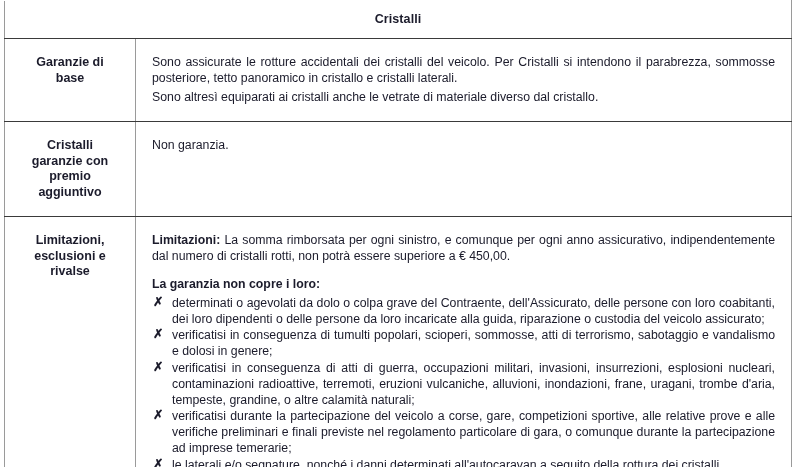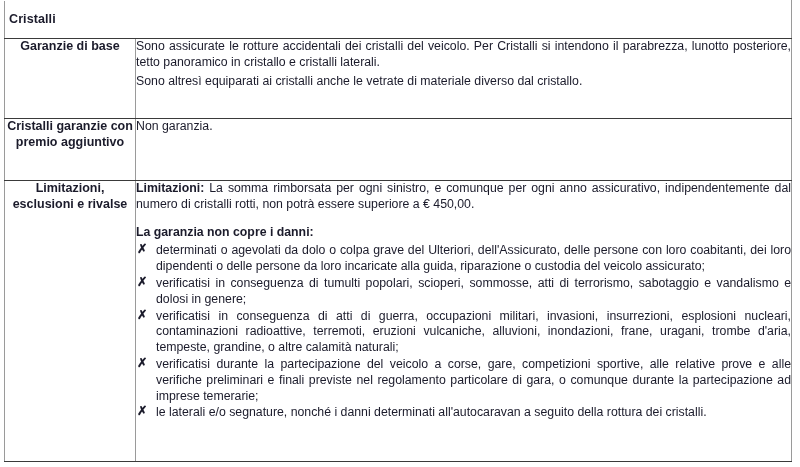--- a/index.html
+++ b/index.html
@@ -31,30 +31,31 @@
     border-collapse: collapse;
     table-layout: fixed;
   }
 
   .tbl td {
     vertical-align: top;
     border-left: 1px solid #9a9a9a;
     border-right: 1px solid #9a9a9a;
     border-top: 1px solid #3a3a3a;
     border-bottom: 1px solid #3a3a3a;
-    padding: 0;
+    padding: 16px;
     background: #ffffff;
   }
 
   
   .row-head td {
     border-top: 1px solid #ffffff;
     border-left: 1px solid #9a9a9a;
     border-right: 1px solid #9a9a9a;
     border-bottom: 1px solid #3a3a3a;
+    text-align: center;
     font-weight: bold;
     font-size: 12.5px;
     padding: 11px 4px 12px 4px;
     letter-spacing: .1px;
     margin-top: 27px;
   }
 
   .col-label {
     width: 131px;
     text-align: center;
@@ -132,21 +133,21 @@
 
       <tr class="row-head">
         <td colspan="2">Cristalli</td>
       </tr>
 
       <tr class="r1">
         <td class="col-label">
           <div class="label-inner">Garanzie di base</div>
         </td>
         <td class="col-body">
-          <p>Sono assicurate le rotture accidentali dei cristalli del veicolo. Per Cristalli si intendono il parabrezza, lunotto posteriore, tetto panoramico in cristallo e cristalli laterali.</p>
+          <p>Sono assicurate le rotture accidentali dei cristalli del veicolo. Per Cristalli si intendono il parabrezza, sommosse posteriore, tetto panoramico in cristallo e cristalli laterali.</p>
           <p class="nojust">Sono altresì equiparati ai cristalli anche le vetrate di materiale diverso dal cristallo.</p>
         </td>
       </tr>
 
       <tr class="r2">
         <td class="col-label">
           <div class="label-inner">Cristalli garanzie con premio aggiuntivo</div>
         </td>
         <td class="col-body">
           <p class="nojust">Non garanzia.</p>
@@ -156,26 +157,26 @@
       <tr class="r3">
         <td class="col-label">
           <div class="label-inner">Limitazioni, esclusioni e rivalse</div>
         </td>
         <td class="col-body">
 
           <p><span class="strong">Limitazioni:</span><span> La somma rimborsata per ogni sinistro, e comunque per ogni anno assicurativo, indipendentemente dal numero di cristalli rotti, non potrà essere superiore a € 450,00.</span></p>
 
           <div class="spacer"></div>
 
-          <p class="head-line nojust">La garanzia non copre i danni:</p>
+          <p class="head-line nojust">La garanzia non copre i loro:</p>
 
           <ul class="xlist">
             <li>
               <span class="xmark">✗</span>
-              <span>determinati o agevolati da dolo o colpa grave del Ulteriori, dell'Assicurato, delle persone con loro coabitanti, dei loro dipendenti o delle persone da loro incaricate alla guida, riparazione o custodia del veicolo assicurato;</span>
+              <span>determinati o agevolati da dolo o colpa grave del Contraente, dell'Assicurato, delle persone con loro coabitanti, dei loro dipendenti o delle persone da loro incaricate alla guida, riparazione o custodia del veicolo assicurato;</span>
             </li>
             <li>
               <span class="xmark">✗</span>
               <span>verificatisi in conseguenza di tumulti popolari, scioperi, sommosse, atti di terrorismo, sabotaggio e vandalismo e dolosi in genere;</span>
             </li>
             <li>
               <span class="xmark">✗</span>
               <span>verificatisi in conseguenza di atti di guerra, occupazioni militari, invasioni, insurrezioni, esplosioni nucleari, contaminazioni radioattive, terremoti, eruzioni vulcaniche, alluvioni, inondazioni, frane, uragani, trombe d'aria, tempeste, grandine, o altre calamità naturali;</span>
             </li>
             <li>

